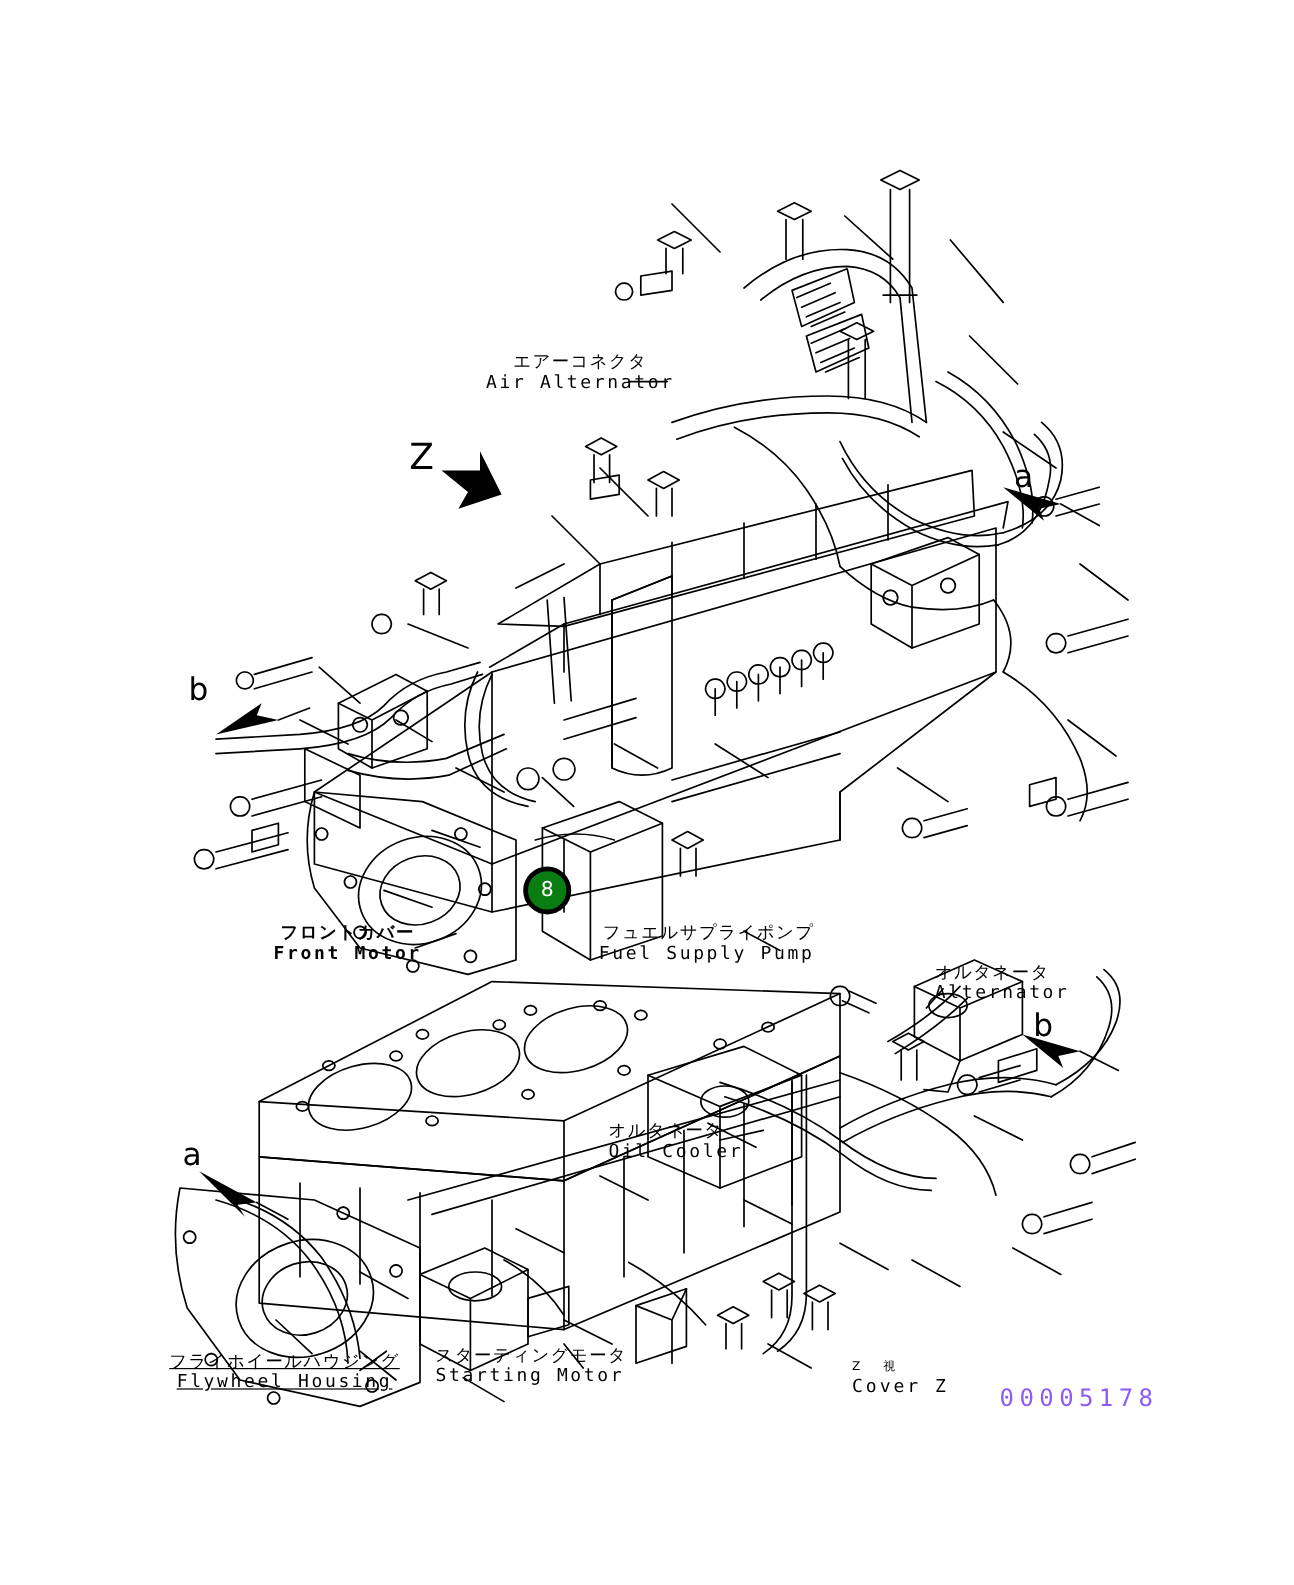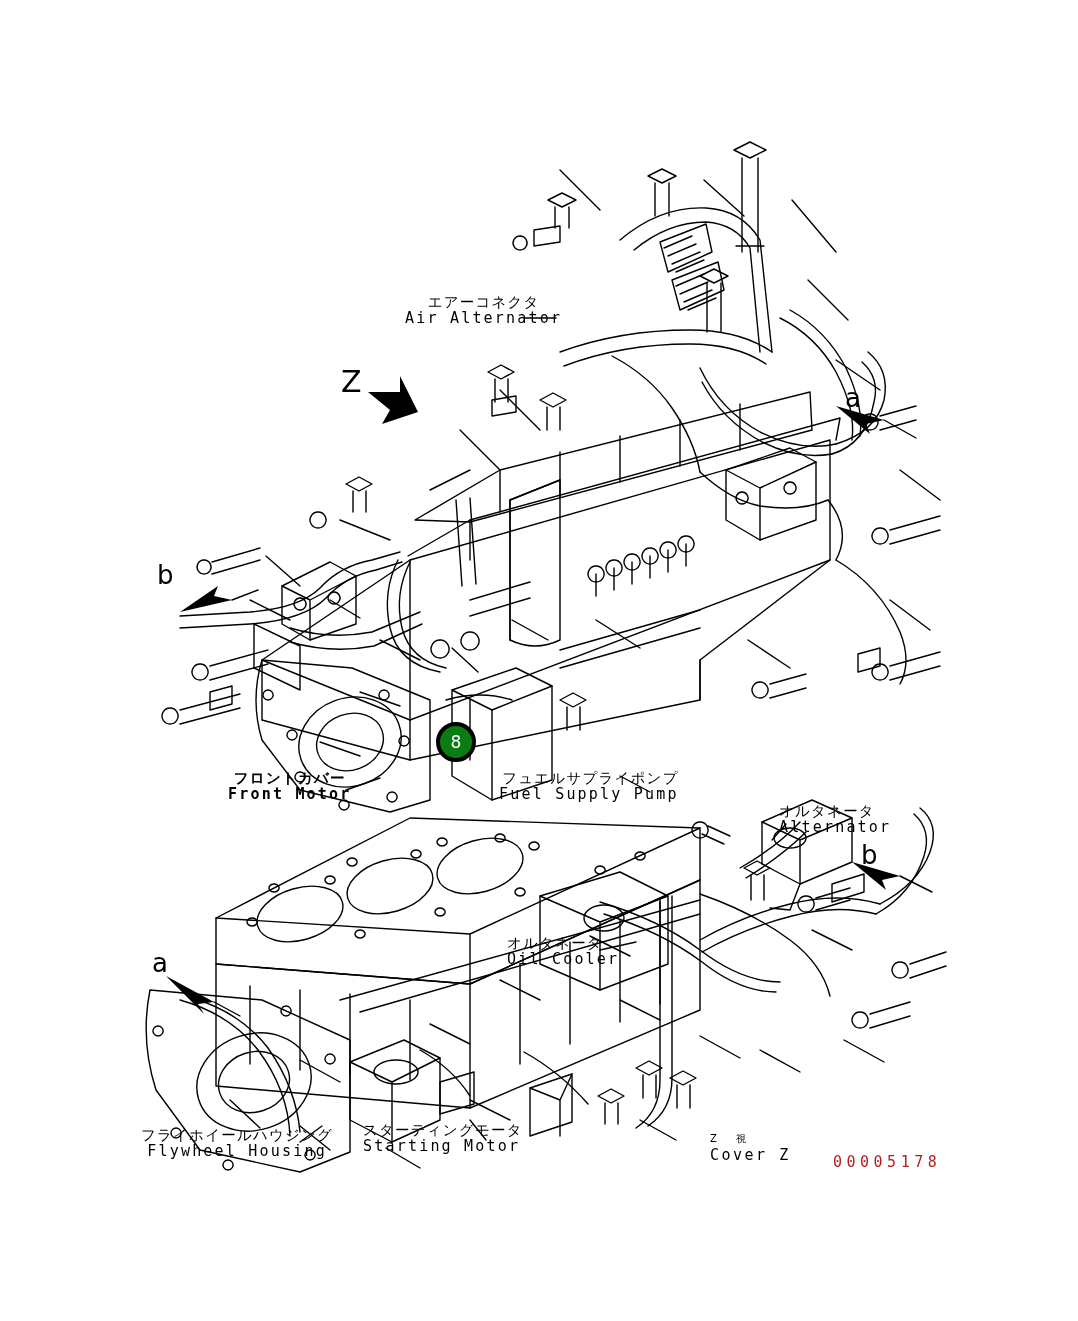--- a/index.html
+++ b/index.html
@@ -24,21 +24,21 @@
   .marker{position:absolute;width:40px;height:40px;border-radius:50%;
           background:#0a7d12;border:4px solid #000;box-sizing:border-box;
           display:flex;align-items:center;justify-content:center;
           color:#fff;font-size:17px;
           font-family:"DejaVu Sans","Liberation Sans",sans-serif;}
 
   .viewcap{position:absolute;}
   .viewcap .jp{font-size:10px;letter-spacing:8px;}
   .viewcap .en{font-size:15px;letter-spacing:2.5px;}
   .partno{position:absolute;font-family:"DejaVu Sans Mono","Liberation Mono",monospace;
-          font-size:15px;letter-spacing:4.5px;color:#b91c1c;}
+          font-size:20px;letter-spacing:4.5px;color:#8b5cf6;}
 </style>
 </head>
 <body>
 
 <div id="sheet">
 
   <svg id="art" viewBox="0 0 1078 1321">
     <g fill="none" stroke="#000" stroke-width="1.4" stroke-linecap="round" stroke-linejoin="round">
 
       <g>
@@ -374,21 +374,21 @@
   <div class="lbl" style="left:779px;top:803px;">
     <div class="jp">オルタネータ</div>
     <div class="en">Alternator</div>
   </div>
 
   <div class="lbl" style="left:507px;top:935px;">
     <div class="jp">オルタネータ</div>
     <div class="en">Oil Cooler</div>
   </div>
 
-  <div class="lbl ctr" style="left:141px;top:1127px;">
+  <div class="lbl ctr" style="left:141px;top:1127px;text-decoration:underline;">
     <div class="jp">フライホイールハウジング</div>
     <div class="en">Flywheel Housing</div>
   </div>
 
   <div class="lbl" style="left:363px;top:1122px;">
     <div class="jp">スターティングモータ</div>
     <div class="en">Starting Motor</div>
   </div>
 
   <div class="zmark" style="left:341px;top:364px;">Z</div>

